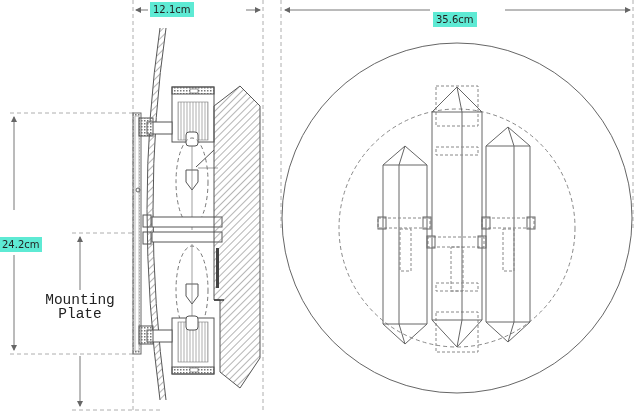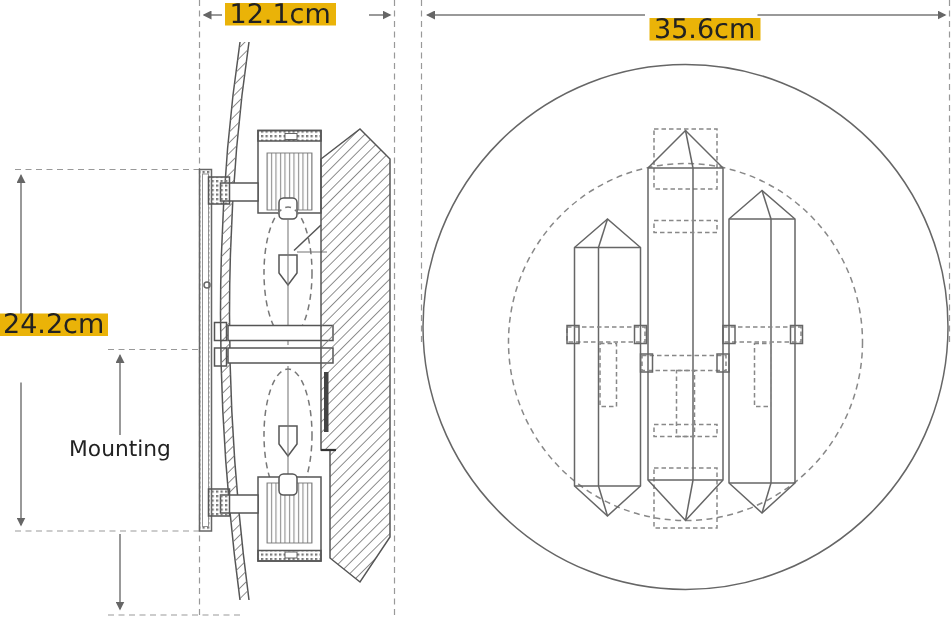--- a/index.html
+++ b/index.html
@@ -1,23 +1,23 @@
 <!DOCTYPE html>
 <html><head>
 <meta charset="utf-8">
 <style>
   html, body { margin: 0; padding: 0; background: #ffffff; }
   body { width: 634px; height: 411px; position: relative; overflow: hidden;
          font-family: "DejaVu Sans", sans-serif; }
   #drawing { position: absolute; left: 0; top: 0; width: 634px; height: 411px; }
-  .lbl { position: absolute; color: #222; font-size: 18px; line-height: 15px;
-         background: #eab308; white-space: nowrap; }
+  .lbl { position: absolute; color: #222; font-size: 10px; line-height: 15px;
+         background: #5eead4; white-space: nowrap; }
   .lbl-stack { position: absolute; color: #222; font-size: 14.5px; line-height: 14px;
                text-align: center; background: #fff; }
-  .lbl-stack div { display: block; }
+  .lbl-stack div { display: block; font-family: Liberation Mono, monospace; }
 </style>
 </head>
 <body>
 
 <svg id="drawing" viewBox="0 0 634 411" xmlns="http://www.w3.org/2000/svg">
   <defs>
     <pattern id="hatch" width="5" height="5" patternUnits="userSpaceOnUse" patternTransform="rotate(45)">
       <line x1="0" y1="0" x2="0" y2="5" stroke="#777" stroke-width="1.1"></line>
     </pattern>
     <pattern id="vlines" width="3" height="10" patternUnits="userSpaceOnUse">
@@ -160,17 +160,18 @@
       <rect x="527" y="217" width="8" height="12" stroke="#666"></rect>
       <rect x="503" y="229" width="11" height="42" stroke="#888" stroke-dasharray="3,2"></rect>
     </g>
   </g>
 </svg>
 
 <div class="lbl" style="left:150px; top:2px; padding:0 3px;">12.1cm</div>
 
 <div class="lbl" style="left:433px; top:12px; padding:0 3px;">35.6cm</div>
 
-<div class="lbl" style="left:0px; top:209px; padding:0 2px;">24.2cm</div>
+<div class="lbl" style="left:0px; top:237px; padding:0 2px;">24.2cm</div>
 
 <div class="lbl-stack" style="left:40px; top:293px; width:80px;">
   <div>Mounting</div>
+  <div>Plate</div>
 </div>
 
 </body></html>

